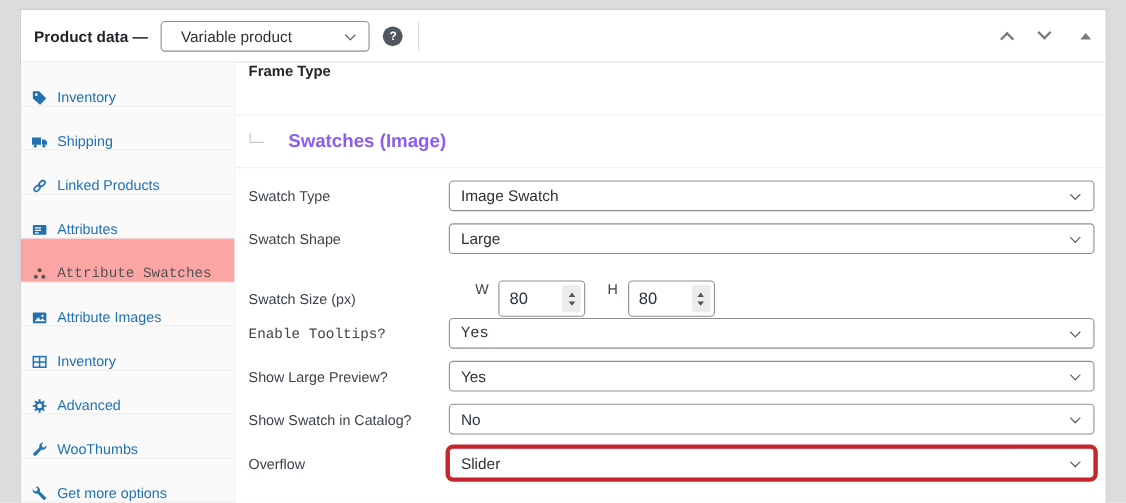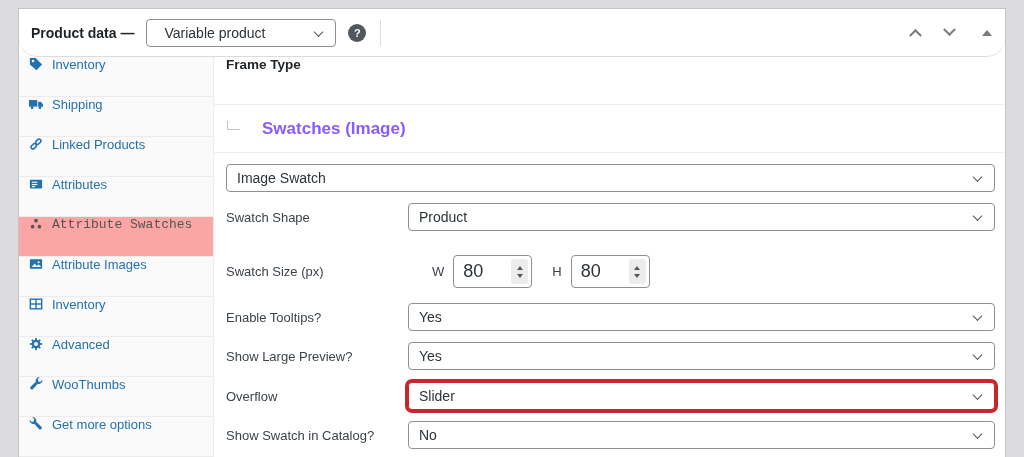--- a/index.html
+++ b/index.html
@@ -10,21 +10,21 @@
     position:relative; overflow:hidden;
     color:#2c3338;
   }
   .postbox {
     position:absolute; left:18px; top:8px; width:988px; height:480px;
     background:#fff; border:1px solid #c3c4c7;
   }
   
   .pd-header {
     height:48px; display:flex; align-items:center; padding:0 12px;
-    border-bottom:1px solid #dcdcde; background:#fff;border-radius:19px;
+    border-bottom:1px solid #dcdcde; background:#fff;
   }
   .pd-title { font-size:14px; font-weight:bold; color:#1d2327; white-space:nowrap; }
   .wc-select {
     position:relative; height:28px; background:#fff;
     border:1px solid #8c8f94; border-radius:4px;
     display:flex; align-items:center;
     padding:0 34px 0 10px; font-size:14px; color:#2c3338; cursor:pointer;
   }
   .hdr-select { margin-left:12px; width:190px;padding-left:17px; }
   .chev {
@@ -49,21 +49,21 @@
     border-left:5px solid transparent; border-right:5px solid transparent;
     border-bottom:6px solid #787c82;
   }
   
   .pd-body { display:flex; height:431px; }
   .pd-tabs {
     width:195px; flex-shrink:0; background:#fafafa;
     border-right:1px solid #eee; list-style:none;
   }
   .pd-tab {
-    height:40px; display:flex; align-items:flex-start; gap:9px;
+    height:40px; display:flex; align-items:flex-end; gap:9px;
     padding:0 10px; border-bottom:1px solid #ececec;
     color:#2271b1; font-size:13px; cursor:pointer; background:#fafafa;
   }
   .pd-tab.active { background:#fca5a5; color:#555;font-family:Liberation Mono, monospace; }
   .pd-tab .ticon { width:14px; height:14px; flex-shrink:0; display:flex; }
   .pd-tab svg { width:14px; height:14px; }
   
   .pd-main { flex:1; background:#fff; }
   .section-head {
     height:48px; display:flex; padding-left:12px;
@@ -80,36 +80,36 @@
     width:13px; height:9px; margin:0 10px 0 1px;
     border-left:1px solid #c3c4c7; border-bottom:1px solid #c3c4c7;
     transform:translateY(-3px);
   }
   .form-area { padding:0 10px 0 12px; }
   .form-row { display:flex; align-items:center; }
   .row-label {
     width:182px; flex-shrink:0; font-size:13px; color:#3c434a;
     align-self:center;
   }
-  .row-field { flex:1; display:flex; align-items:center; }
+  .row-field { flex:1; display:flex; }
   .row-field .wc-select { flex:1; }
   .mt11 { margin-top:11px; } .mt24 { margin-top:24px;gap:24px; }
-  .mt15 { margin-top:15px; } .mt12 { margin-top:12px; }
+  .mt15 { margin-top:1px;font-family:Liberation Mono, monospace; } .mt12 { margin-top:12px; }
   .hl-red { box-shadow:0 0 0 3px #c9252c; border-color:#c9252c; }
   
   .dim-label { font-size:13px; color:#3c434a; margin-right:9px; }
   .num-wrap {
     position:relative; width:79px; height:33px;
     border:1px solid #8c8f94; border-radius:4px; background:#fff;
     display:flex; align-items:center;
   }
   .num-wrap input {
     width:48px; border:none; outline:none; background:transparent;
     font-family:"Liberation Sans", sans-serif;
-    font-size:18px; color:#2c3338; padding-left:9px;
+    font-size:15px; color:#2c3338; padding-left:9px;
   }
   .spinner {
     position:absolute; right:3px; top:3px; width:17px; height:25px;
     background:#ececec; border-radius:3px;
     display:flex; flex-direction:column; align-items:center; justify-content:center;
     gap:4px; cursor:pointer;
   }
   .sp-up { width:0; height:0; border-left:3.5px solid transparent; border-right:3.5px solid transparent; border-bottom:4.5px solid #50575e; }
   .sp-dn { width:0; height:0; border-left:3.5px solid transparent; border-right:3.5px solid transparent; border-top:4.5px solid #50575e; }
   .gap20 { width:20px; }
@@ -262,33 +262,34 @@
         <span>Frame Type</span>
       </div>
       <div class="subsection">
         <span class="l-connector"></span>
         <span>Swatches (Image)</span>
       </div>
 
       <div class="form-area">
 
         <div class="form-row mt11">
+          <span class="row-label">Swatch Type</span>
           <div class="row-field">
             <div class="wc-select">
               <span>Image Swatch</span>
               <span class="chev"></span>
             </div>
           </div>
         </div>
 
         <div class="form-row mt11">
           <span class="row-label">Swatch Shape</span>
           <div class="row-field">
             <div class="wc-select">
-              <span>Product</span>
+              <span>Large</span>
               <span class="chev"></span>
             </div>
           </div>
         </div>
 
         <div class="form-row mt24">
           <span class="row-label">Swatch Size (px)</span>
           <div class="row-field">
             <span class="dim-label">W</span>
             <div class="num-wrap">
@@ -323,35 +324,35 @@
         <div class="form-row mt11">
           <span class="row-label">Show Large Preview?</span>
           <div class="row-field">
             <div class="wc-select">
               <span>Yes</span>
               <span class="chev"></span>
             </div>
           </div>
         </div>
 
+        <div class="form-row mt11">
+          <span class="row-label">Show Swatch in Catalog?</span>
+          <div class="row-field">
+            <div class="wc-select">
+              <span>No</span>
+              <span class="chev"></span>
+            </div>
+          </div>
+        </div>
+
         <div class="form-row mt12">
           <span class="row-label">Overflow</span>
           <div class="row-field">
             <div class="wc-select hl-red">
               <span>Slider</span>
-              <span class="chev"></span>
-            </div>
-          </div>
-        </div>
-
-        <div class="form-row mt11">
-          <span class="row-label">Show Swatch in Catalog?</span>
-          <div class="row-field">
-            <div class="wc-select">
-              <span>No</span>
               <span class="chev"></span>
             </div>
           </div>
         </div>
 
       </div>
     </div>
   </div>
 </div>
 

